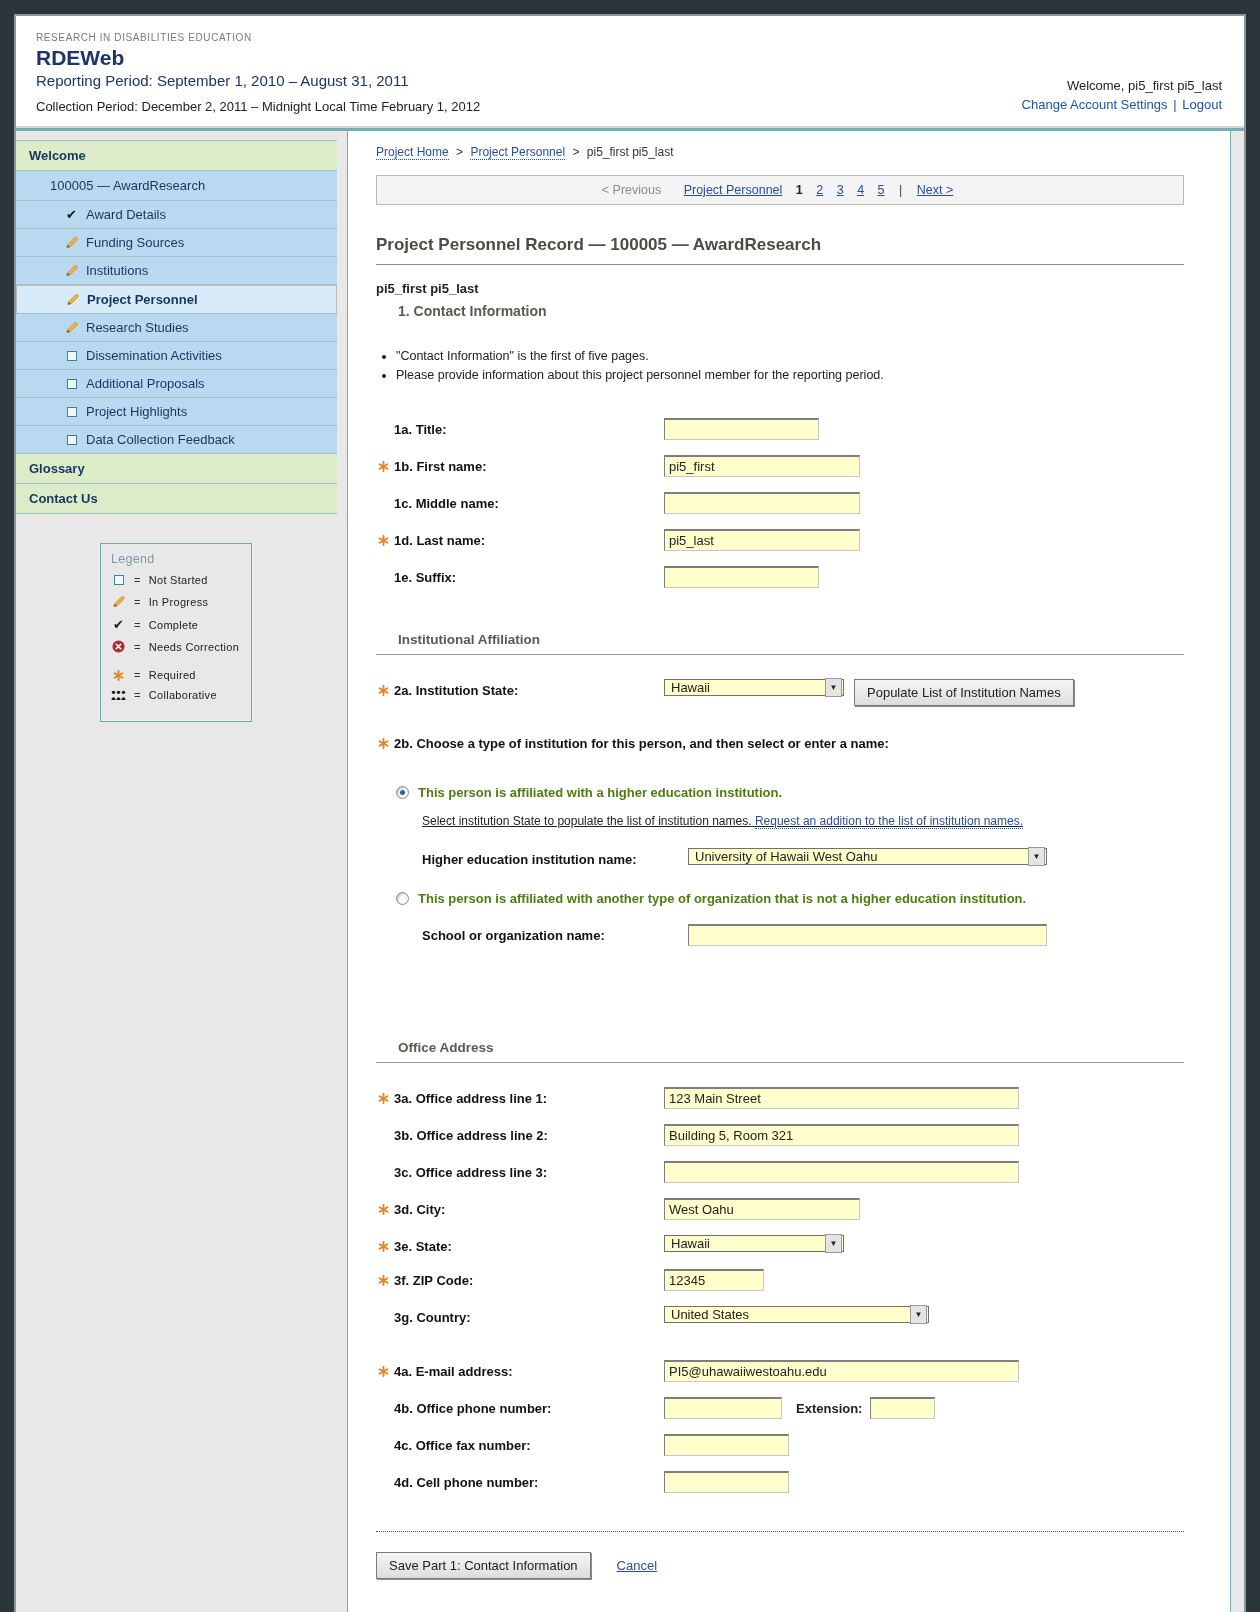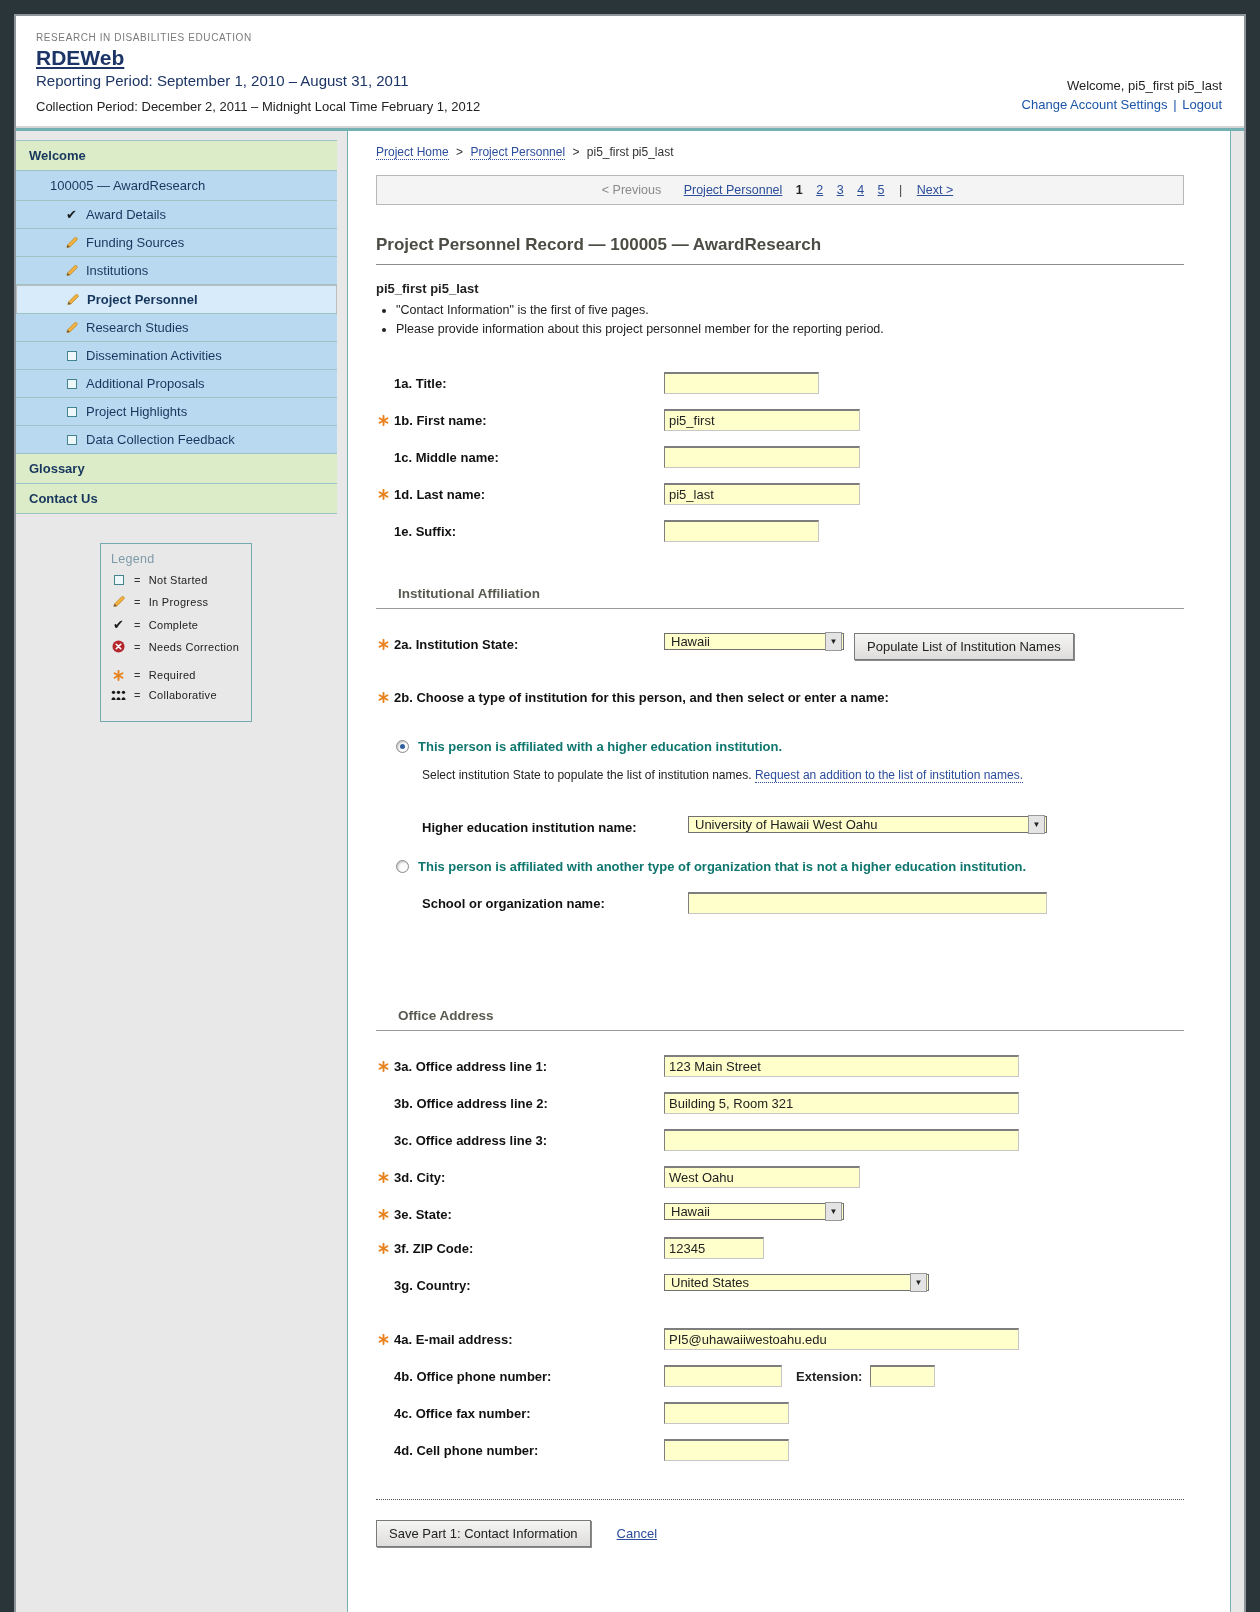--- a/index.html
+++ b/index.html
@@ -7,21 +7,21 @@
     background: #293539;
     font-family: "Liberation Sans", "DejaVu Sans", sans-serif;
     color: #222;
   }
   .frame { padding: 14px; width: 1260px; margin: 0 auto; }
   .page { background: #fff; border: 2px solid #8e9598; }
 
   
   .header { display: flex; justify-content: space-between; padding: 16px 22px 12px 20px; background: #fff; }
   .eyebrow { color: #7a7a7a; font-size: 10px; letter-spacing: 0.6px; margin-bottom: 3px; }
-  .app-title { color: #1c3566; font-size: 21px; font-weight: bold; margin-bottom: 2px; text-decoration: underline; }
+  .app-title { color: #1c3566; font-size: 21px; font-weight: bold; margin-bottom: 2px; }
   .reporting { color: #1c3566; font-size: 15px; margin-bottom: 10px; }
   .collection { color: #222; font-size: 13px; }
   .header-right { text-align: right; padding-top: 2px; font-size: 13px; }
   .welcome { color: #222; margin-bottom: 4px; margin-top: 44px; }
   .account-links a { color: #1a55a8; cursor: pointer; text-decoration: none; }
   .account-links span { color: #1a55a8; margin: 0 2px; }
   .teal-bar { height: 5px; background: #74b0b3; border-top: 2px solid #d4d4d4; }
 
   
   .content { display: flex; background: #e8e8e8; padding-right: 13px; min-height: 1385px; }
@@ -75,24 +75,24 @@
 
   .selbox { display: inline-flex; background: #ffffcc; border: 1px solid #707070; height: 17px; align-items: center; justify-content: space-between; cursor: pointer; }
   .seltext { padding: 0 6px; font-size: 13px; color: #222; white-space: nowrap; overflow: hidden; }
   .selarrow { width: 17px; height: 19px; margin: 1px; background: #e4e4e4; border: 1px solid #9a9a9a; display: flex; align-items: center; justify-content: center; font-size: 8px; color: #222; flex: none; }
 
   .btn { font-family: inherit; font-size: 13px; color: #222; background: linear-gradient(#f5f5f3, #dedddb); border: 1px solid #7a7a7a; box-shadow: 1px 1px 0 #8a8a8a; padding: 5px 12px; cursor: pointer; }
   .populate-btn { margin-left: 10px; }
 
   .section-h { font-size: 13.5px; font-weight: bold; color: #5a5a50; border-bottom: 1px solid #999; padding: 0 0 7px 22px; margin: 44px 0 24px 0; }
   .q-row { display: flex; gap: 3px; font-weight: bold; font-size: 13px; margin: 30px 0 34px 0; color: #111; }
-  .radio-row { display: flex; align-items: center; gap: 9px; margin: 20px 0 10px 20px; font-weight: bold; font-size: 13px; color: #0f766e; }
+  .radio-row { display: flex; align-items: center; gap: 9px; margin: 20px 0 10px 20px; font-weight: bold; font-size: 13px; color: #4d7c0f; }
   .radio { width: 13px; height: 13px; border-radius: 50%; background: #fdfdfd; border: 1px solid #8a8a8a; box-shadow: inset 1px 1px 2px #bbb; flex: none; position: relative; cursor: pointer; }
   .radio.sel::after { content: ""; position: absolute; left: 3px; top: 3px; width: 5px; height: 5px; border-radius: 50%; background: #2f5f9e; }
-  .helper { margin: 14px 0 34px 46px; font-size: 12px; color: #222; }
+  .helper { margin: 14px 0 20px 46px; font-size: 12px; color: #222; text-decoration: underline; }
   .dotted-lnk { color: #2b4d9a; border-bottom: 1px dotted #2b4d9a; cursor: pointer; text-decoration: none; }
   .ind-row { display: flex; align-items: flex-start; margin: 18px 0 24px 46px; }
   .ind-label { width: 266px; flex: none; font-weight: bold; font-size: 13px; padding-top: 4px; color: #111; }
 
   .ext-label { font-weight: bold; font-size: 13px; margin: 4px 8px 0 14px; }
 
   .actions { border-top: 1px dotted #555; margin-top: 38px; padding-top: 20px; display: flex; align-items: center; gap: 26px; }
   .cancel { color: #2b4d9a; text-decoration: underline; font-size: 13px; cursor: pointer; }
 
   .gap1 { height: 26px; } .gap2 { height: 20px; }
@@ -278,20 +278,21 @@
         <a>2</a>
         <a>3</a>
         <a>4</a>
         <a>5</a>
         <span class="pipe">|</span>
         <a>Next &gt;</a>
       </div>
 
       <div class="page-title">Project Personnel Record — 100005 — AwardResearch</div>
       <div class="person">pi5_first pi5_last</div>
+      <div class="part">1. Contact Information</div>
 
       <ul class="bullets">
         <li>"Contact Information" is the first of five pages.</li>
         <li>Please provide information about this project personnel member for the reporting period.</li>
       </ul>
 
       <div class="frow">
         <div class="flabel">
               <span class="req-slot"></span>
               <label>1a. Title:</label>

